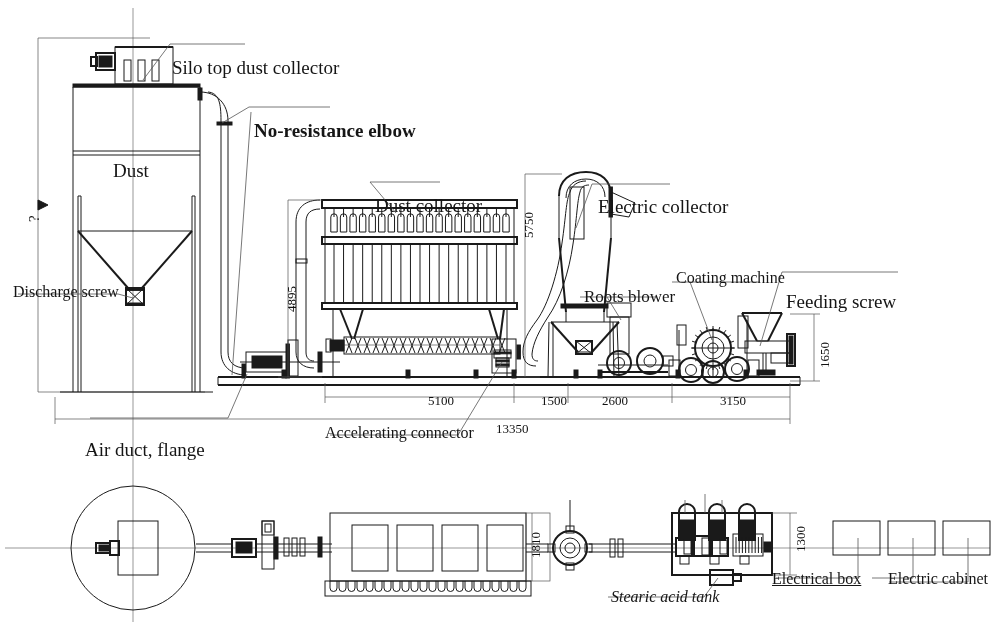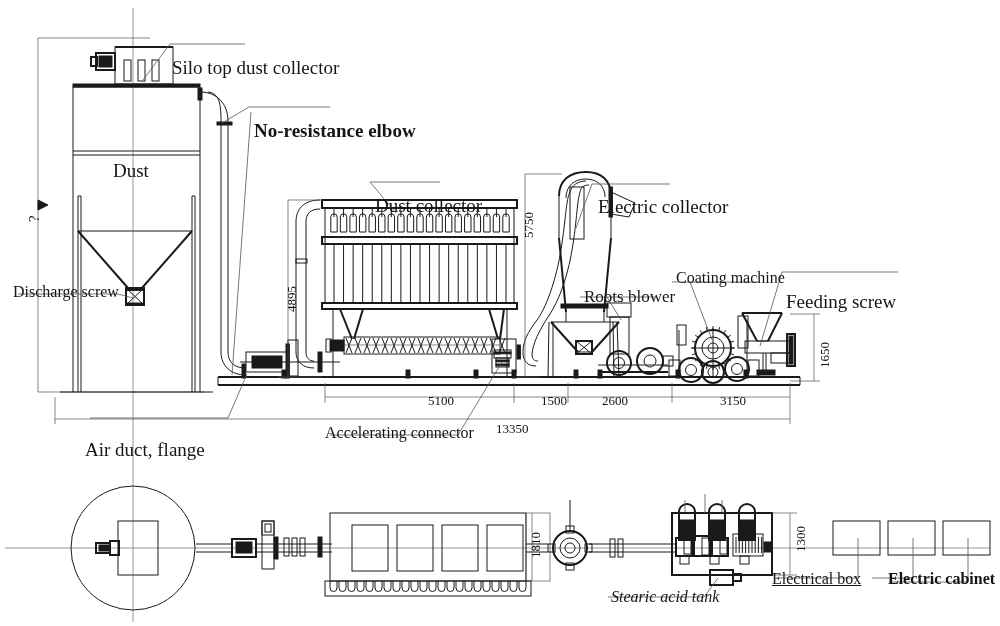--- a/index.html
+++ b/index.html
@@ -677,21 +677,21 @@
       <div class="lbl big" style="left: 375px; top: 164px;">Dust collector</div>
       <div class="lbl big" style="left: 598px; top: 165px;">Electric collector</div>
       <div class="lbl mid" style="left: 13px; top: 284px;">Discharge screw</div>
       <div class="lbl sml" style="left: 584px; top: 288px;">Roots blower</div>
       <div class="lbl mid" style="left: 676px; top: 270px;">Coating machine</div>
       <div class="lbl big" style="left: 786px; top: 260px;">Feeding screw</div>
       <div class="lbl big" style="left: 85px; top: 408px;">Air duct, flange</div>
       <div class="lbl mid" style="left: 325px; top: 425px;">Accelerating connector</div>
       <div class="lbl mid" style="left: 611px; top: 589px; font-style: italic;">Stearic acid tank</div>
       <div class="lbl mid" style="left: 772px; top: 571px; text-decoration: underline;">Electrical box</div>
-      <div class="lbl mid" style="left: 888px; top: 571px; font-weight: bold;">Electric cabinet</div>
+      <div class="lbl mid" style="left: 888px; top: 571px;">Electric cabinet</div>
     </div>
 <div id="dims">
       <div class="dim" style="left: 428px; top: 394px;">5100</div>
       <div class="dim" style="left: 541px; top: 394px;">1500</div>
       <div class="dim" style="left: 602px; top: 394px;">2600</div>
       <div class="dim" style="left: 720px; top: 394px;">3150</div>
       <div class="dim" style="left: 496px; top: 416px; margin-top: 6px;">13350</div>
       <div class="dim vert" style="left: 285px; top: 312px;">4895</div>
       <div class="dim vert" style="left: 522px; top: 238px;">5750</div>
       <div class="dim vert" style="left: 818px; top: 368px;">1650</div>

